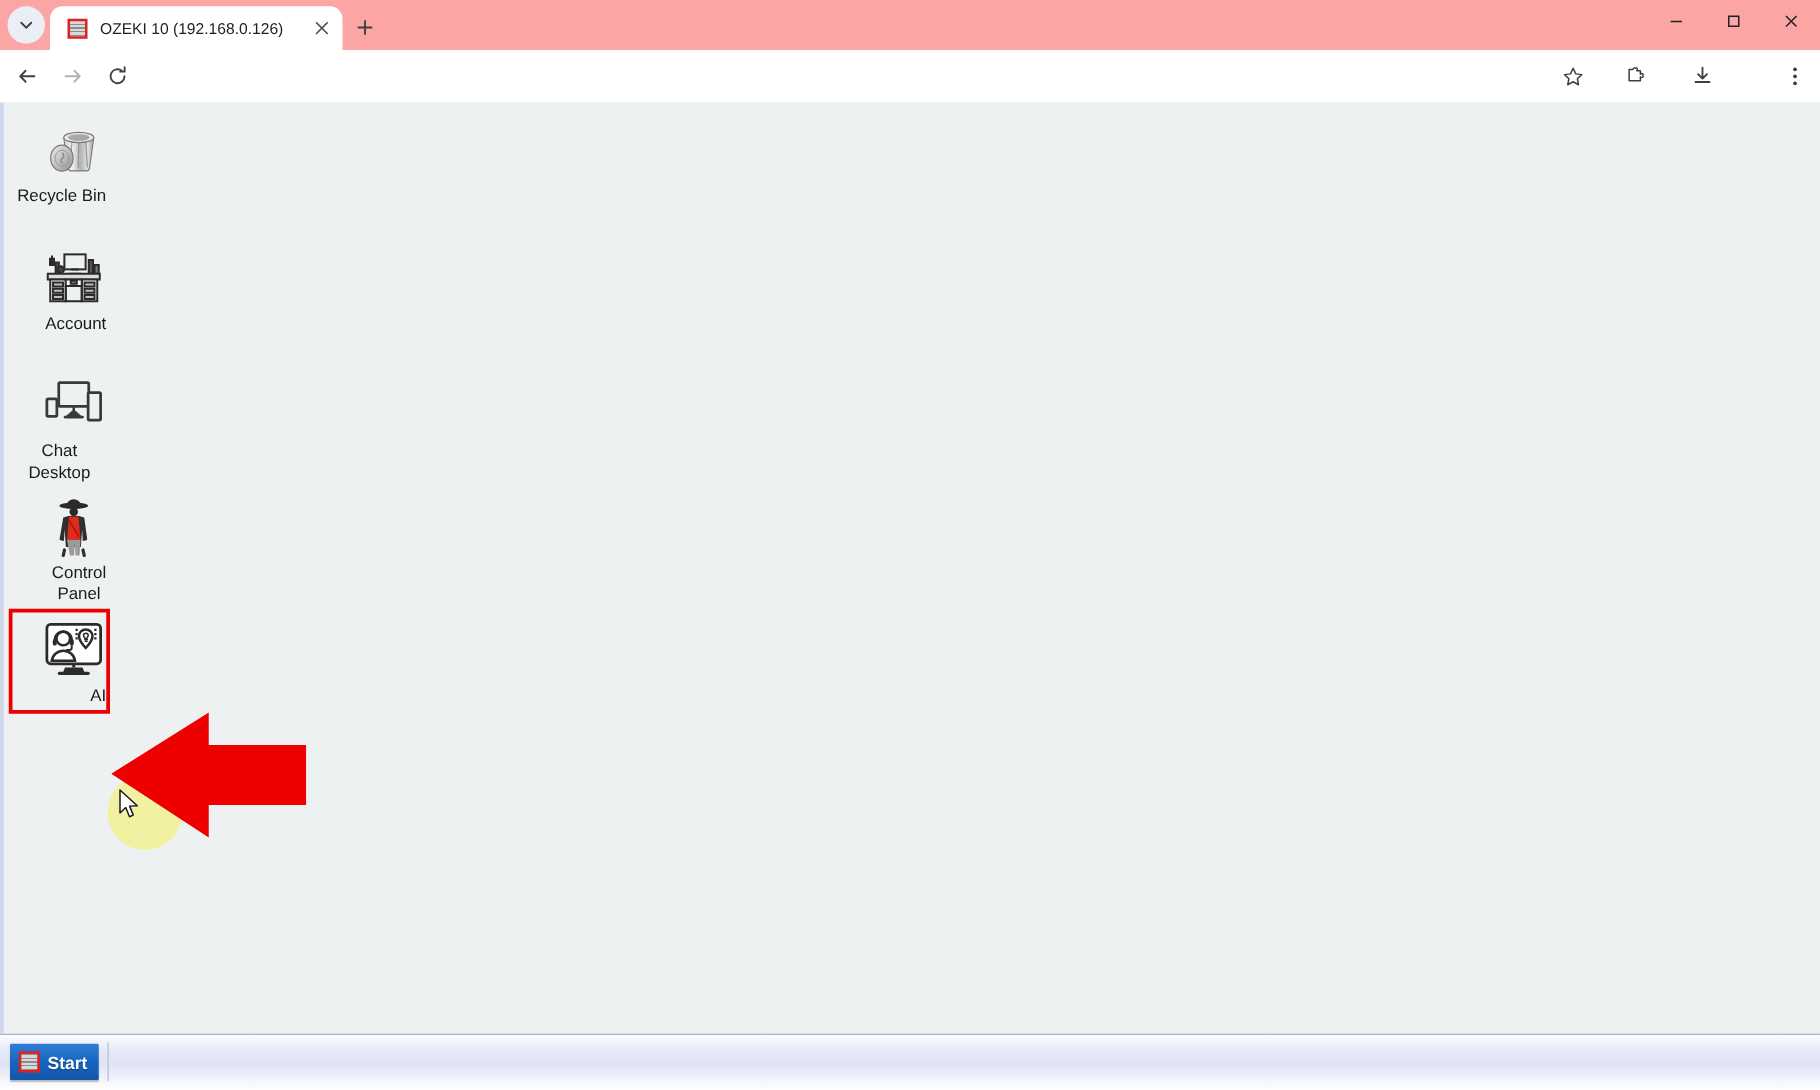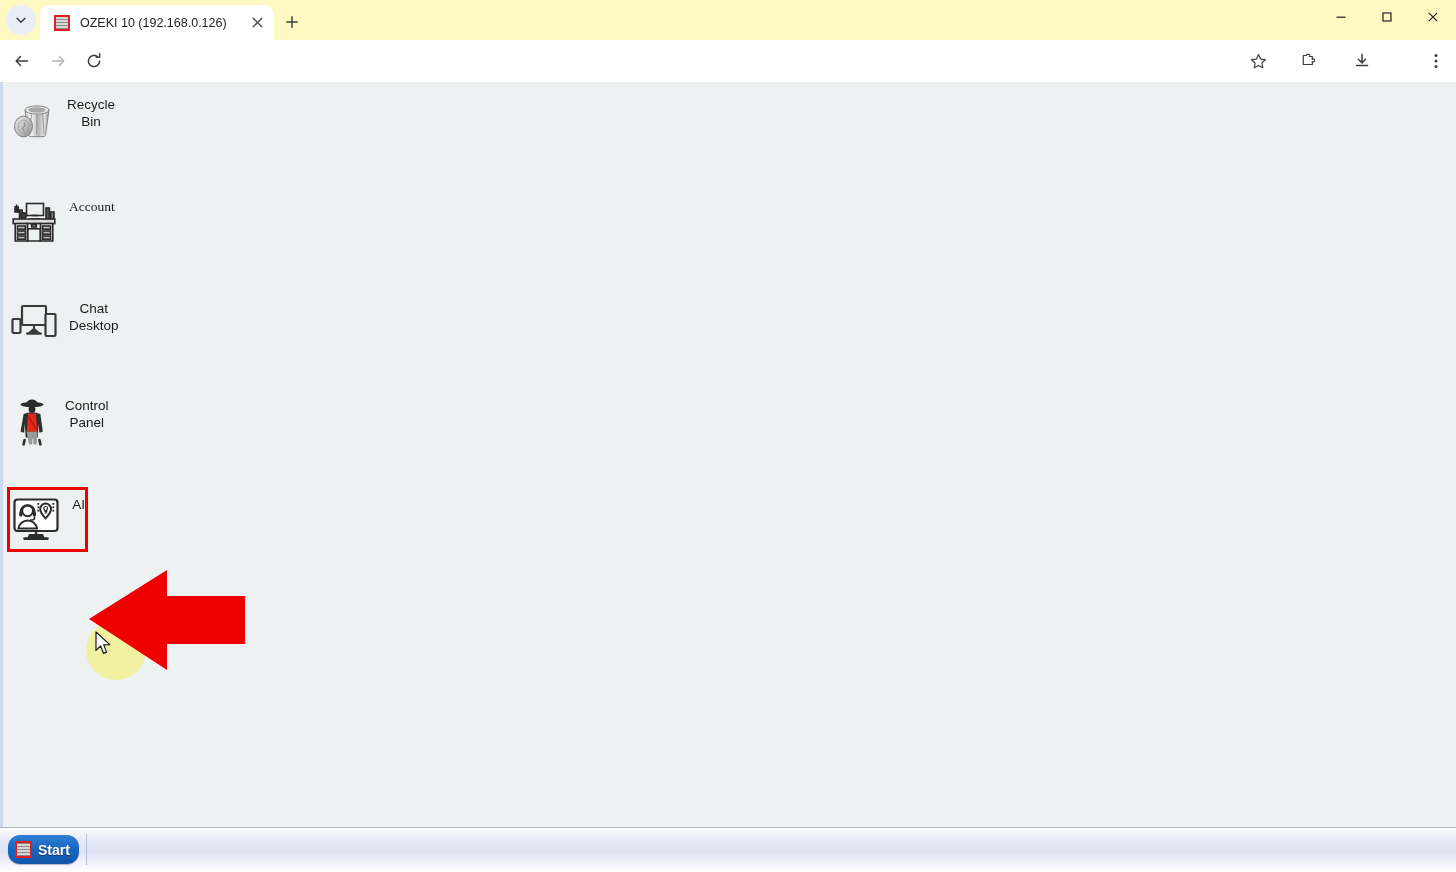--- a/index.html
+++ b/index.html
@@ -17,21 +17,21 @@
     position: absolute;
     left: 0; top: 0;
     width: 1456px; height: 872px;
     background: #dee3ec;
   }
 
   #tabstrip {
     position: absolute;
     left: 0; top: 0;
     width: 1456px; height: 40px;
-    background: #fef9c3;
+    background: #fca5a5;
   }
 
   #tab-search {
     position: absolute;
     left: 6px; top: 5px;
     width: 30px; height: 30px;
     border-radius: 15px;
     background: #eaeef7;
     display: flex; align-items: center; justify-content: center;
     cursor: default;
@@ -159,46 +159,45 @@
     border-left: 3px solid #cfd9ee;
     box-sizing: border-box;
     overflow: hidden;
   }
 
   .dicon {
     position: absolute;
     left: 4px;
     width: 81px;
     display: flex;
-    flex-direction: row;
-    align-items: flex-start;
+    flex-direction: column;
+    align-items: flex-end;
     box-sizing: border-box;
     padding: 4px 0 3px 0;
     border: 3px solid transparent;
-    gap: 11px;
   }
   .dicon.selected {
     border-color: #ee0000;
     background: #eef1f2;
   }
   .dicon .glyph {
     width: 52px; height: 52px;
     display: flex; align-items: center; justify-content: center;
   }
   .dicon .dlabel {
     margin-top: 2px;
     font-size: 13.5px;
     color: #1a1a1a;
     text-align: center;
     line-height: 17px;
     white-space: pre-line;
   }
 
   #ic-recycle  { top: 5px; }
-  #ic-account  { top: 107px; font-family: Liberation Serif, serif; }
+  #ic-account  { top: 107px; }
   #ic-chat     { top: 209px; }
   #ic-control  { top: 306px; }
   #ic-ai       { top: 405px; }
 
   
   #click-halo {
     position: absolute;
     left: 83px; top: 538px;
     width: 60px; height: 60px;
     border-radius: 30px;
@@ -223,21 +222,21 @@
     width: 1456px; height: 45px;
     background: linear-gradient(to bottom,
         #fbfcfe 0%, #e4e7f6 32%, #dfe3f4 55%, #f4f5fb 82%, #ffffff 100%);
     border-top: 1px solid #aeb6cc;
     box-sizing: border-box;
   }
   #start-button {
     position: absolute;
     left: 8px; top: 7px;
     width: 71px; height: 29px;
-    border-radius: 12px;
+    border-radius: 1px;
     background: linear-gradient(to bottom, #2f7fd8 0%, #1565c0 52%, #1256a8 100%);
     display: flex; align-items: center;
     box-shadow: 0 1px 1px rgba(0,0,0,0.25);
   }
   #start-icon {
     width: 17px; height: 17px;
     margin-left: 7px;
     border: 2px solid #e02020;
     box-sizing: border-box;
     background:

